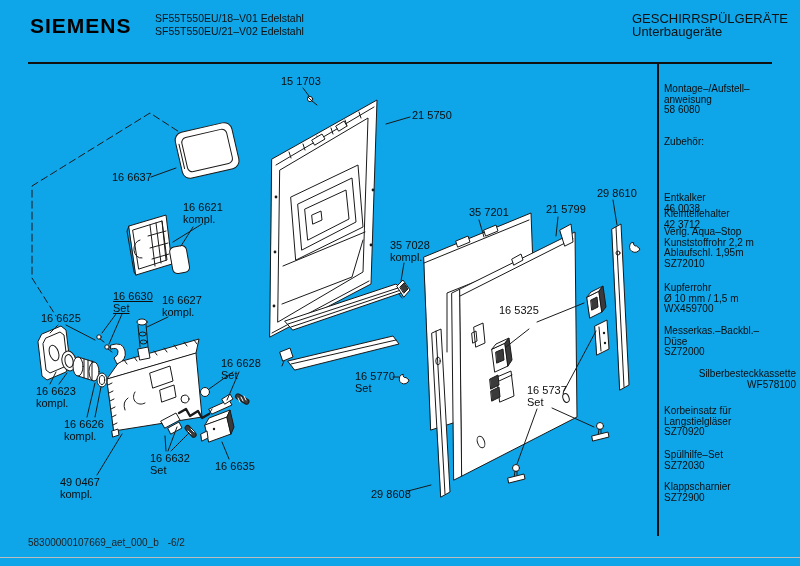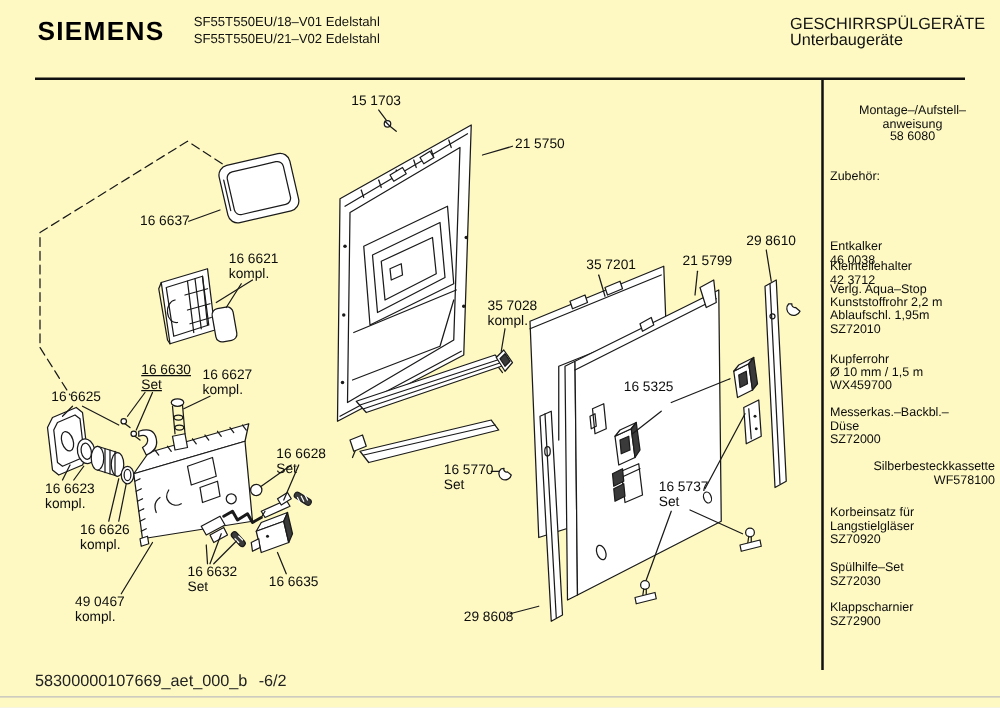--- a/index.html
+++ b/index.html
@@ -1,34 +1,34 @@
 <!DOCTYPE html>
 <html><head>
 <meta charset="utf-8">
 <style>
   html,body{margin:0;padding:0;background:#f2f2f2;}
   .page{
-    position:relative;width:800px;height:566px;background:#fef9c3;
+    position:relative;width:800px;height:566px;background:#0ea5e9;
     font-family:"Liberation Sans", sans-serif;color:#111;overflow:hidden;
     margin:0 auto;
   }
   
   .brand{position:absolute;left:30px;top:14px;font-size:21px;font-weight:700;letter-spacing:1px;color:#000;}
   .models{position:absolute;left:155px;top:12px;font-size:10.5px;line-height:13px;white-space:nowrap;}
   .category{position:absolute;left:632px;top:12px;font-size:13px;line-height:13px;white-space:nowrap;}
   .rule-top{position:absolute;left:28px;top:62px;width:744px;height:2px;background:#111;}
   .v-divider{position:absolute;left:657px;top:64px;width:1.5px;height:472px;background:#111;}
   .rule-bottom{position:absolute;left:0;top:557px;width:800px;height:1px;background:#bdbdbd;}
   
   .diagram-svg{position:absolute;left:0;top:0;width:800px;height:566px;}
   .part-label{position:absolute;font-size:11px;line-height:11.5px;white-space:nowrap;color:#0d0d0d;}
   
   .side-sec{position:absolute;left:664px;width:132px;font-size:10px;line-height:10.6px;white-space:nowrap;color:#0d0d0d;}
   
-  .footer{position:absolute;left:28px;top:537px;font-size:13px;color:#222;}
+  .footer{position:absolute;left:28px;top:537px;font-size:10px;color:#222;}
   .footer span{margin-right:9px;}
   
   .diagram-svg *{stroke:#1a1a1a;stroke-width:1;fill:none;stroke-linejoin:round;stroke-linecap:round;}
   .diagram-svg .w{fill:#ffffff;}
   .diagram-svg .dk{fill:#3a3a3a;}
   .diagram-svg .dot{fill:#1a1a1a;stroke:none;}
   .diagram-svg .wl{stroke:#ffffff;stroke-width:1;}
   .diagram-svg .dash{stroke-dasharray:7 4;}
   .diagram-svg .thick{stroke-width:2.4;}
 </style>
@@ -403,21 +403,21 @@
       <div class="part-label" style="left: 60px; top: 477px;">
         <div>49 0467</div>
         <div>kompl.</div>
       </div>
       <div class="part-label" style="left: 371px; top: 489px;">
         <div>29 8608</div>
       </div>
     </div>
 
   <div id="sidebar">
-      <div class="side-sec" style="top: 84px; text-align: center;">
+      <div class="side-sec" style="top: 84px;">
         <div>Montage–/Aufstell–</div>
         <div>anweisung</div>
         <div>58 6080</div>
       </div>
       <div class="side-sec" style="top: 137px;">
         <div>Zubehör:</div>
       </div>
       <div class="side-sec" style="top: 161px; margin-top: 48px;">
         <div>Kleinteilehalter</div>
         <div>42 3712</div>

